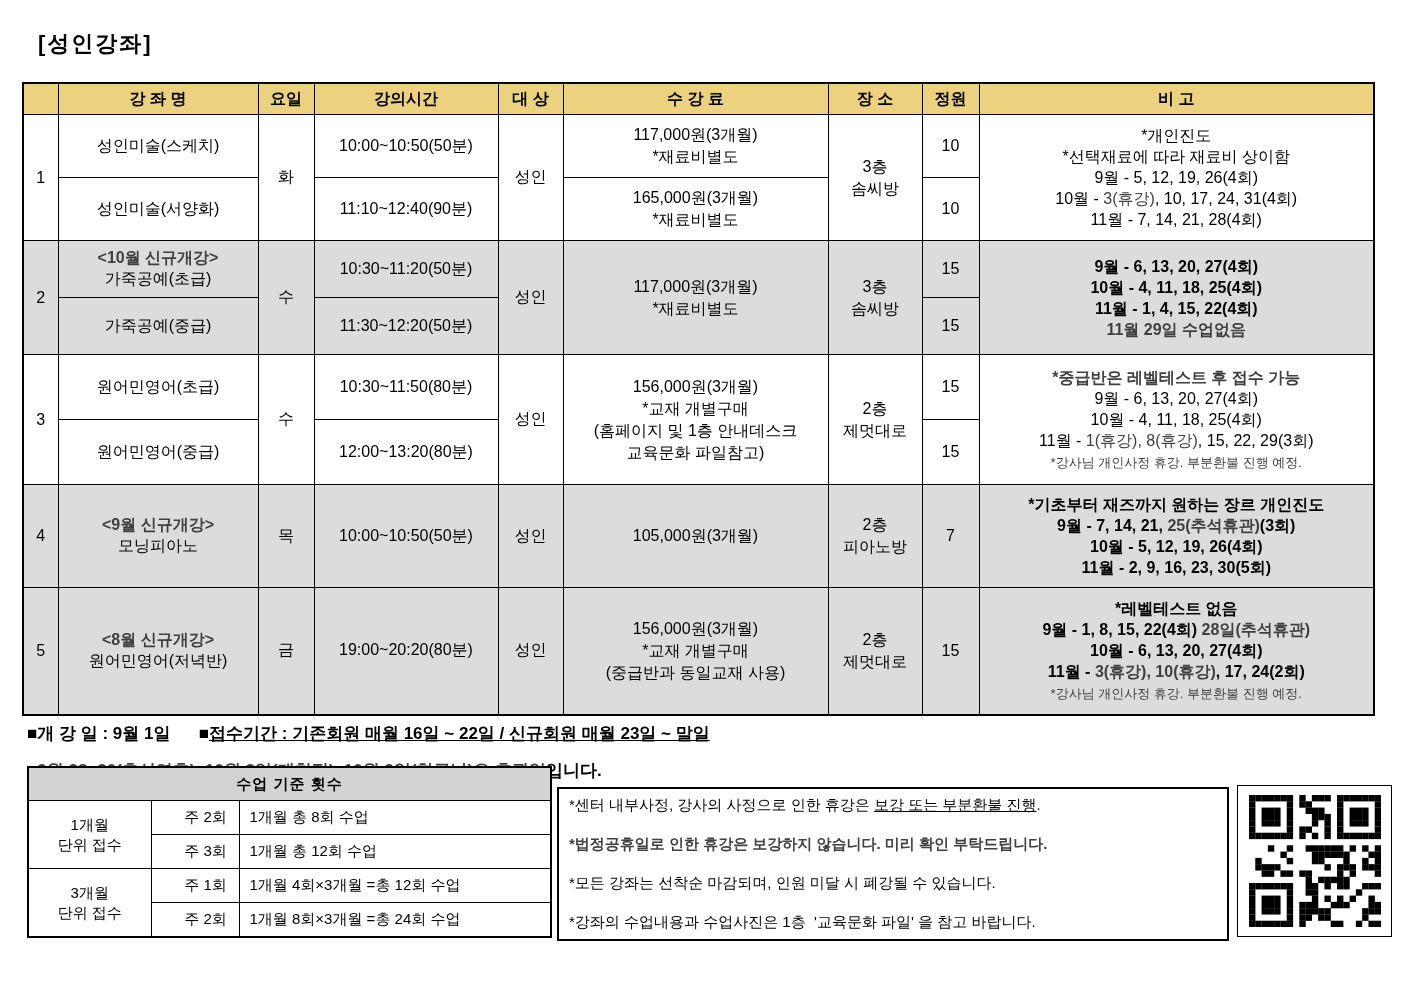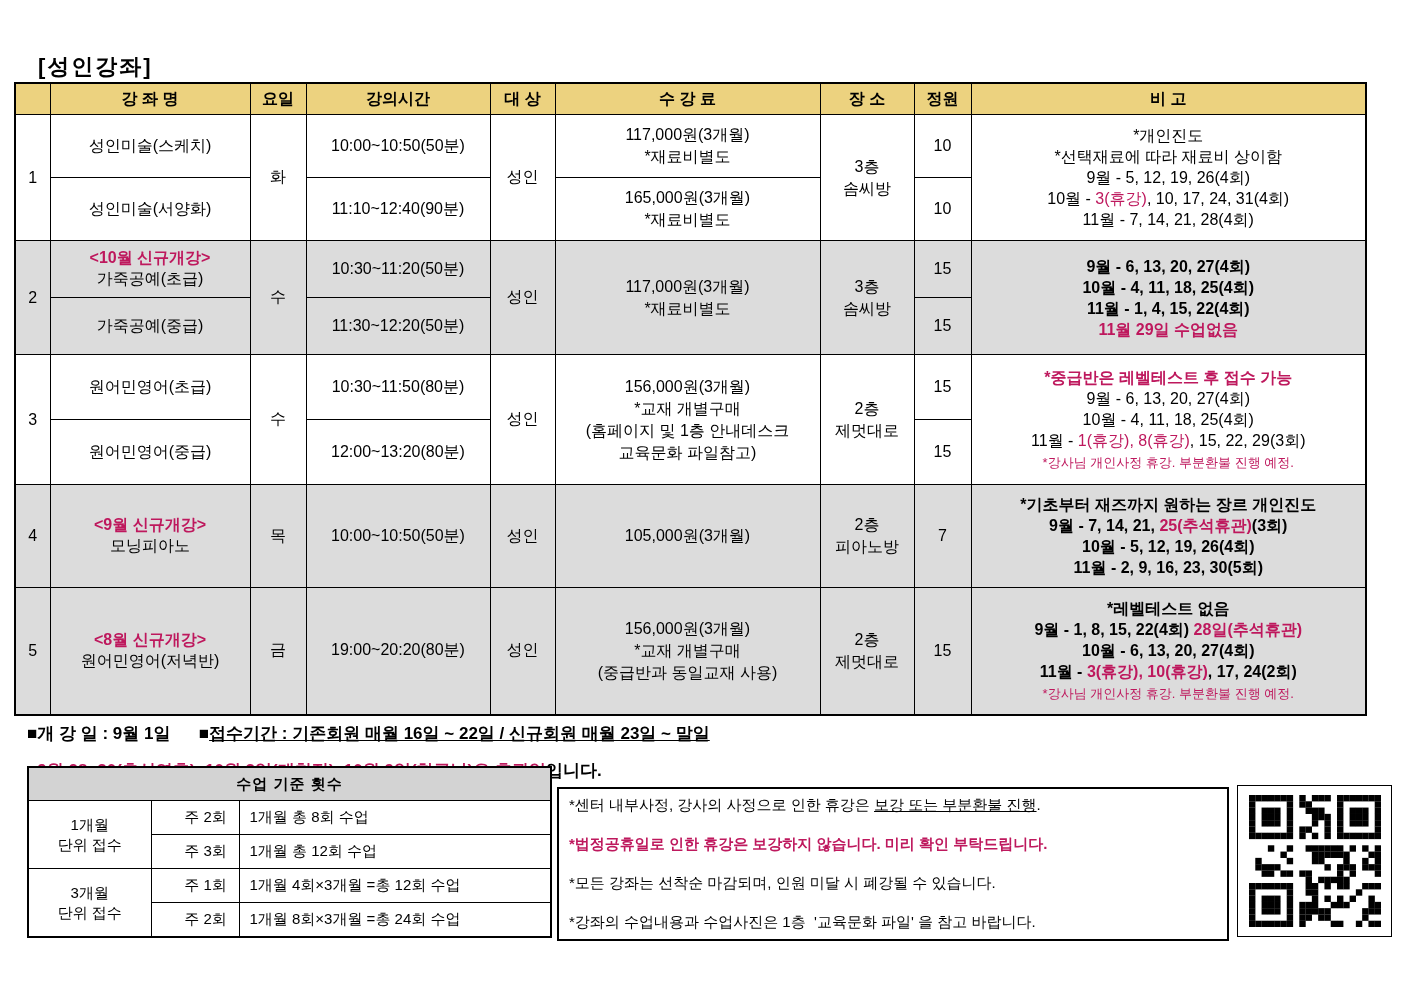--- a/index.html
+++ b/index.html
@@ -1,30 +1,30 @@
 <!DOCTYPE html>
 <html><head>
 <meta charset="utf-8">
 <style>
   html,body{margin:0;padding:0;}
   body{
     width:1403px;height:992px;position:relative;background:#ffffff;color:#000;
     font-family:"Liberation Sans","DejaVu Sans",sans-serif;
   }
-  .red{color:#be185d;text-align:right;}
+  .red{color:#404040;text-align:right;}
   .bold{font-weight:bold;}
   .underline{text-decoration:underline;}
   .small{font-size:13px;}
 
   .page-title{
-    position:absolute;left:38px;top:52px;font-size:22px;font-weight:bold;letter-spacing:2px;
+    position:absolute;left:38px;top:29px;font-size:22px;font-weight:bold;letter-spacing:2px;
   }
 
   table{border-collapse:collapse;table-layout:fixed;}
-  .main-table{position:absolute;left:14px;top:82px;border:2px solid #000;padding-left:44px;}
+  .main-table{position:absolute;left:22px;top:82px;border:2px solid #000;padding-left:44px;}
   .main-table th,.main-table td{border:1px solid #000;text-align:center;vertical-align:middle;padding:0 4px;overflow:hidden;}
   .main-table th{background:#ecd27f;font-weight:bold;font-size:16px;height:30px;}
   .main-table td{font-size:16px;}
   tr.gray td{background:#dcdcdc;}
   .notes-cell{font-size:15px;line-height:21px;}
   .rich-line{min-height:0;}
   .fee-cell,.place-cell{font-size:15.5px;line-height:22px;}
   .time-cell{font-size:15px;}
 
   .footer-line{position:absolute;left:27px;font-size:17px;white-space:pre;}

